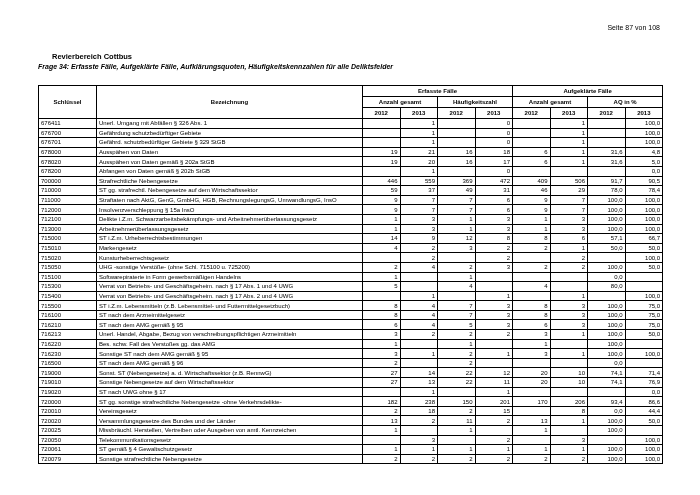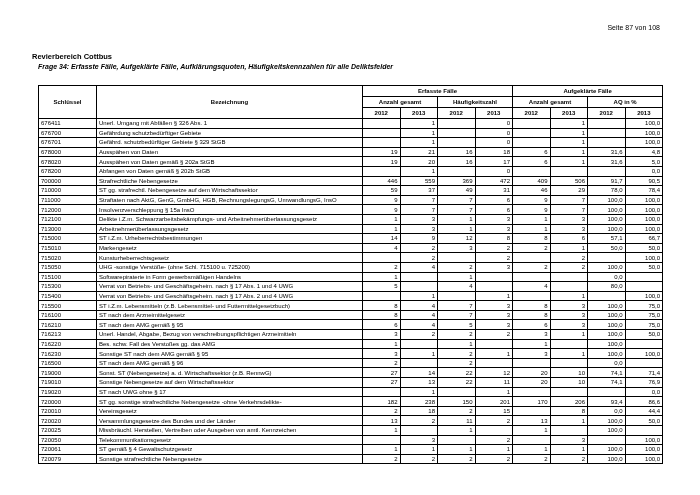--- a/index.html
+++ b/index.html
@@ -14,21 +14,21 @@
   }
   .page-indicator {
     position: absolute;
     top: 24px;
     right: 40px;
     font-size: 7px;
   }
   .region-title {
     position: absolute;
     top: 52px;
-    left: 32px;
+    left: 52px;
     font-size: 7.5px;
     font-weight: bold;
   }
   .question-title {
     position: absolute;
     top: 63px;
     left: 38px;
     font-size: 7px;
     font-weight: bold;
     font-style: italic;

